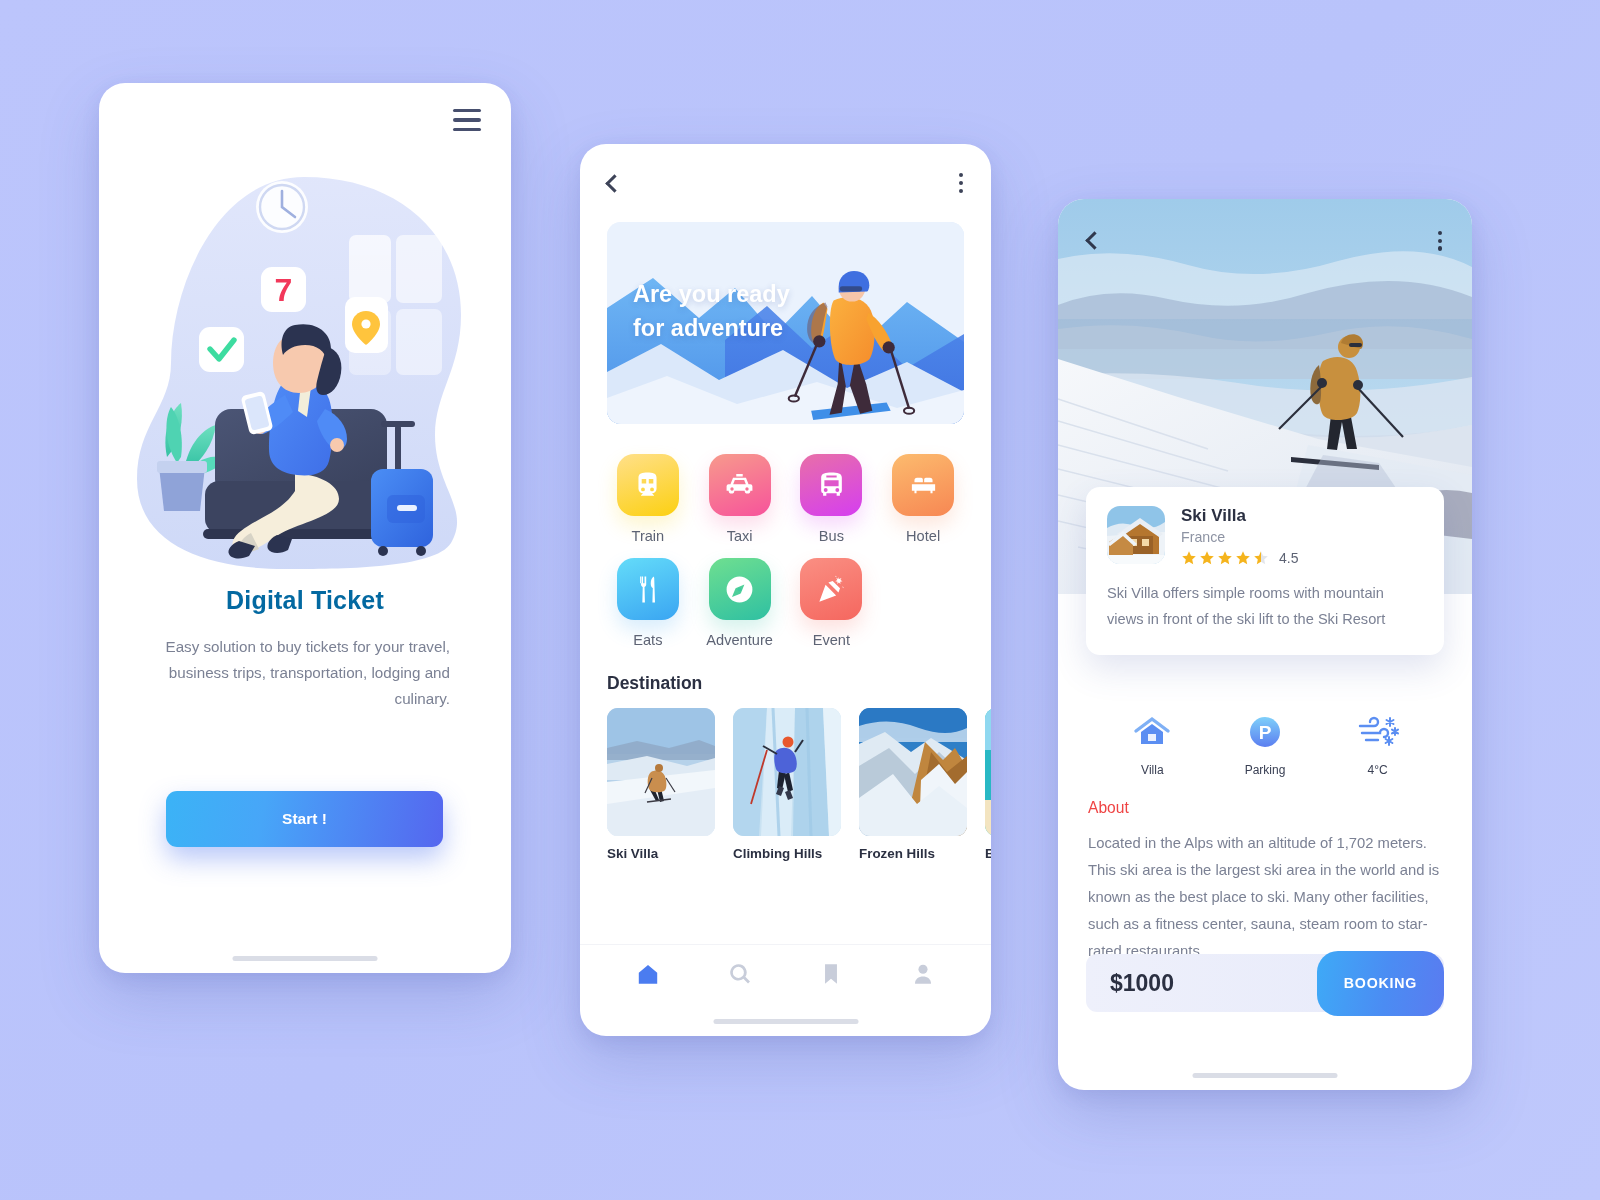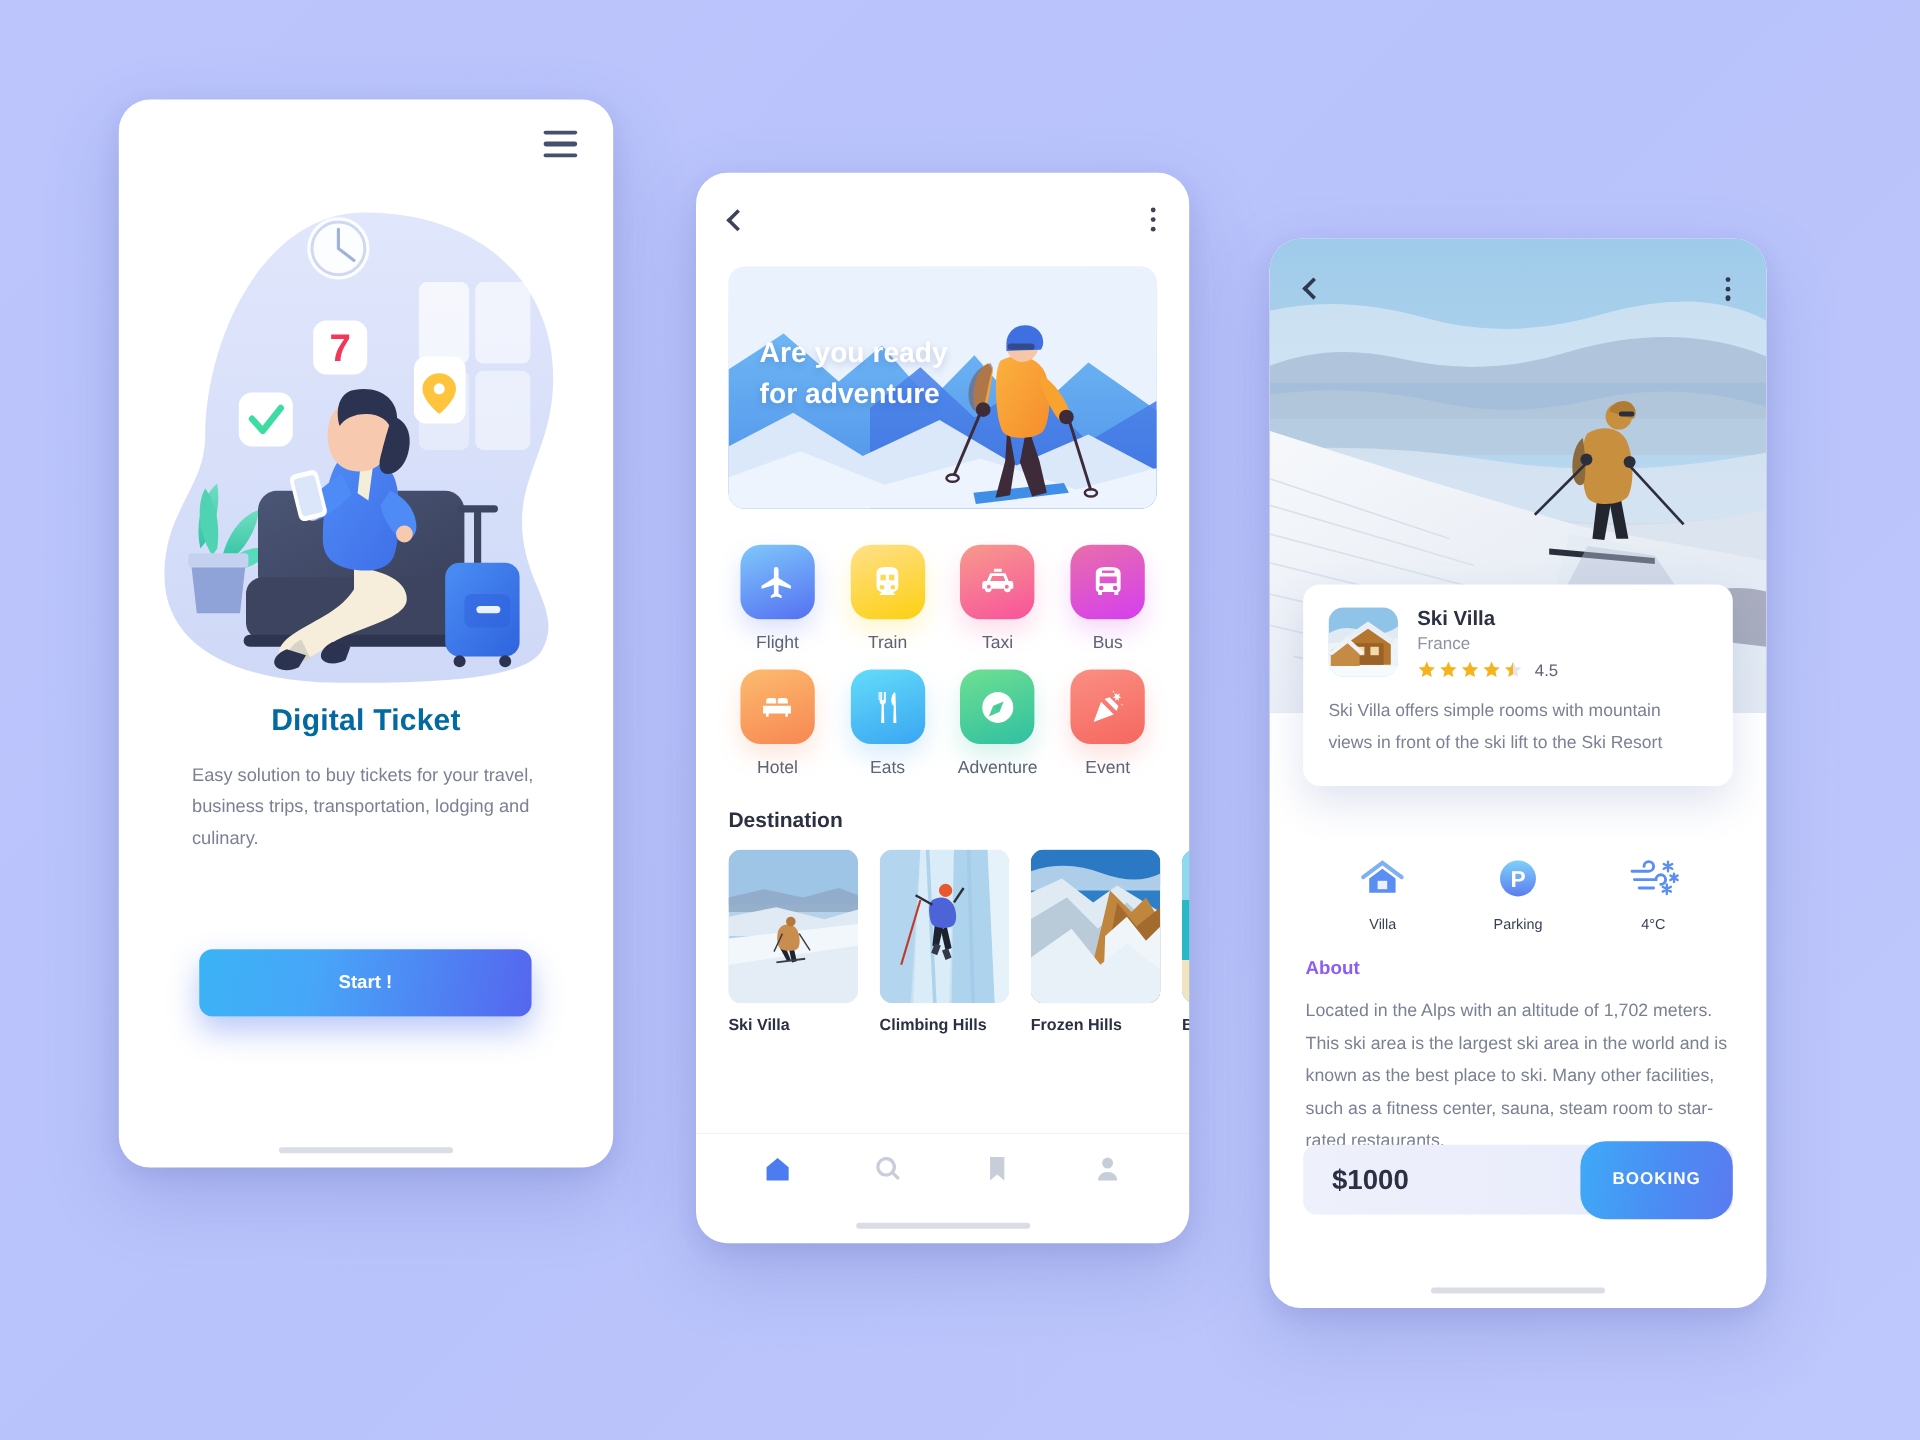--- a/index.html
+++ b/index.html
@@ -33,21 +33,21 @@
   .hamburger span { display: block; height: 3.4px; border-radius: 2px; background: #474f6e; margin-bottom: 6px; }
   .hamburger span:last-child { margin-bottom: 0; }
 
   .illus { position: relative; width: 100%; height: 415px; }
 
   .s1-title {
     text-align: center; font-size: 25px; font-weight: bold; color: #0369a1;
     margin-top: 14px; letter-spacing: .2px;
   }
   .s1-desc {
-    text-align: left; font-size: 15.2px; color: #7b8194; line-height: 1.72;
+    text-align: right; font-size: 15.2px; color: #7b8194; line-height: 1.72;
     margin: 19px auto 12px; width: 290px;
   }
   .start-btn {
     position: absolute; left: 67px; top: 708px; width: 277px; height: 56px;
     border-radius: 11px; border: none; cursor: pointer;
     background: linear-gradient(100deg, #3bb3f6 0%, #47a6f8 35%, #5566ef 100%);
     color: #fff; font-size: 15.5px; font-weight: bold;
     font-family: "Liberation Sans", sans-serif;
     box-shadow: 0 12px 26px rgba(70,110,240,0.38);
   }
@@ -114,21 +114,21 @@
   .stars { display: flex; align-items: flex-start; gap: 2px; margin-top: 5px; }
   .stars svg { width: 16px; height: 16px; }
   .rating-val { font-size: 14px; color: #5d6374; margin-left: 8px; }
   .info-desc { margin-top: 15px; font-size: 14.6px; color: #7b8194; line-height: 1.78; }
 
   .amen-row { display: flex; margin: 115px 0 0; padding: 0 38px; }
   .amen { flex: 1; display: flex; flex-direction: column; align-items: center; }
   .amen-ico { height: 46px; display: flex; align-items: center; justify-content: center; }
   .amen-label { margin-top: 8px; font-size: 12px; color: #3a4054; }
 
-  .about-title { margin: 22px 0 0 30px; font-size: 15.6px; font-weight: bold; color: #8b5cf6; }
+  .about-title { margin: 22px 0 0 30px; font-size: 15.6px; font-weight: normal; color: #ef4444; }
   .about-body { margin: 13px 30px 0; font-size: 14.8px; color: #7b8194; line-height: 1.82; }
 
   .price-bar {
     position: absolute; left: 28px; right: 28px; bottom: 78px; height: 58px;
     background: linear-gradient(90deg, #eef0fb 0%, #e7eafa 100%);
     border-radius: 11px; display: flex; align-items: center; justify-content: space-between;
     padding-left: 24px;
   }
   .price { font-size: 23px; font-weight: bold; color: #2b3042; }
   .book-btn {
@@ -325,28 +325,20 @@
         <ellipse cx="104" cy="136" rx="5" ry="3" fill="none" stroke="#3e2b3a" stroke-width="2"></ellipse>
         <path d="M14 70 L-8 122" stroke="#3e2b3a" stroke-width="2.4"></path>
         <ellipse cx="-9" cy="124" rx="5" ry="3" fill="none" stroke="#3e2b3a" stroke-width="2"></ellipse>
         <circle cx="84" cy="74" r="6" fill="#3e2b3a"></circle>
         <circle cx="16" cy="68" r="6" fill="#3e2b3a"></circle>
       </g>
     </svg>
   </div>
 
   <div class="cat-grid">
-    <div class="cat">
-      <div class="cat-tile" style="background: linear-gradient(160deg, rgb(127, 200, 251) 0%, rgb(84, 112, 242) 100%); box-shadow: rgba(84, 112, 242, 0.2) 0px 10px 20px;">
-        <svg viewBox="0 0 24 24">
-            <path d="M21 16v-2l-8-5V3.5a1.5 1.5 0 0 0-3 0V9l-8 5v2l8-2.5V19l-2 1.5V22l3.5-1 3.5 1v-1.5L13 19v-5.5z"></path>
-          </svg>
-      </div>
-      <div class="cat-label">Flight</div>
-    </div>
     <div class="cat">
       <div class="cat-tile" style="background: linear-gradient(160deg, rgb(255, 224, 138) 0%, rgb(252, 208, 17) 100%); box-shadow: rgba(252, 208, 17, 0.2) 0px 10px 20px;">
         <svg viewBox="0 0 24 24">
             <path d="M12 2C8 2 5 2.5 5 6v8.5A3.5 3.5 0 0 0 8.5 18l-1.5 1.5V20h10v-.5L15.5 18a3.5 3.5 0 0 0 3.5-3.5V6c0-3.5-3-4-7-4zM7.5 7h3.5v3.5H7.5zm5.5 0h3.5v3.5H13zm-4.5 6.5a1.5 1.5 0 1 1 0 3 1.5 1.5 0 0 1 0-3zm7 0a1.5 1.5 0 1 1 0 3 1.5 1.5 0 0 1 0-3z"></path>
           </svg>
       </div>
       <div class="cat-label">Train</div>
     </div>
     <div class="cat">
       <div class="cat-tile" style="background: linear-gradient(160deg, rgb(247, 154, 140) 0%, rgb(247, 83, 155) 100%); box-shadow: rgba(247, 83, 155, 0.2) 0px 10px 20px;">

